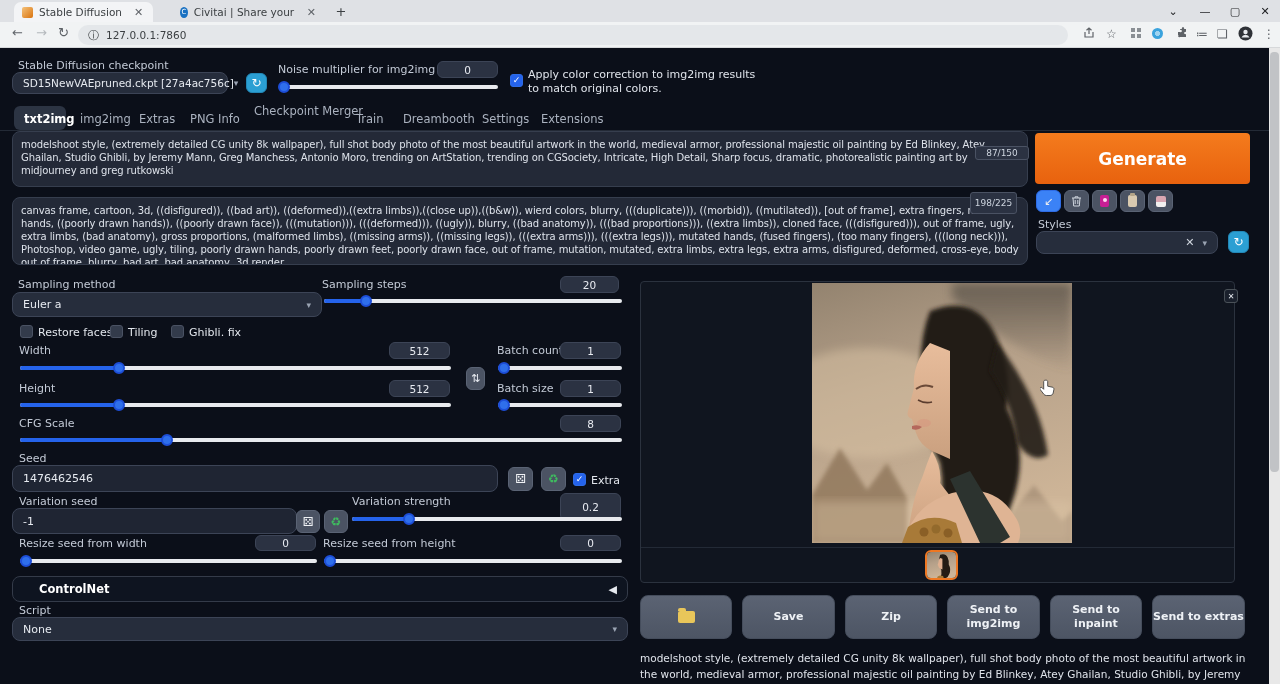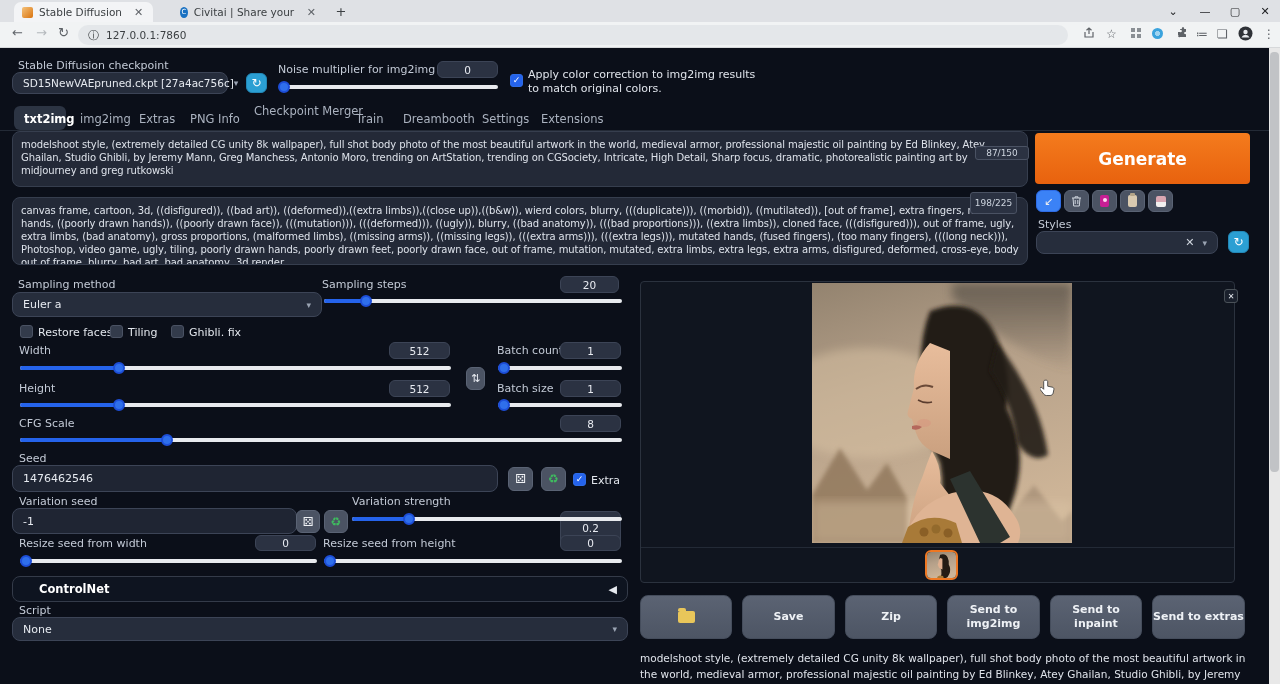--- a/index.html
+++ b/index.html
@@ -250,21 +250,21 @@
 <div class="dd" style="left:12px;top:508px;width:285px;height:26px;background:#1f2533;">
   <span>-1</span>
 </div>
 <div class="sqbtn" style="left:296px;top:510px;width:24px;height:23px;">
     <span style="color:#f0f2f5;">⚄</span>
   </div>
 <div class="sqbtn" style="left:324px;top:510px;width:24px;height:23px;">
     <span style="color:#3fba5f;">♻</span>
   </div>
 <div class="lab" style="left:352px;top:495px;">Variation strength</div>
-<div class="numbox" style="left:560px;top:511px;width:61px;height:34px;">0.2</div>
+<div class="numbox" style="left:560px;top:493px;width:61px;height:28px;">0.2</div>
 <div class="slider" style="left:352px;top:517px;width:270px;--p:21%;">
     <div class="fill"></div>
     <div class="knob"></div>
   </div>
 
 <div class="lab" style="left:19px;top:537px;">Resize seed from width</div>
 <div class="numbox" style="left:255px;top:535px;width:61px;height:16px;">0</div>
 <div class="slider" style="left:20px;top:559px;width:297px;--p:2%;">
     <div class="fill"></div>
     <div class="knob"></div>

